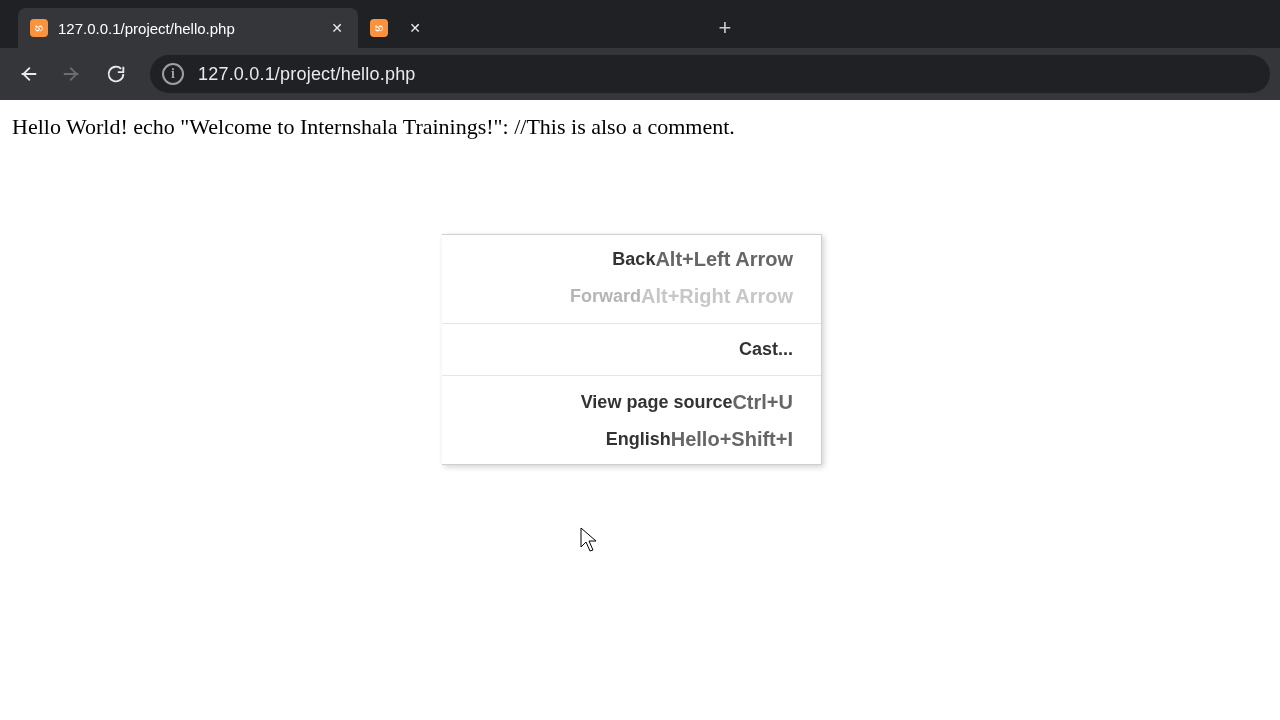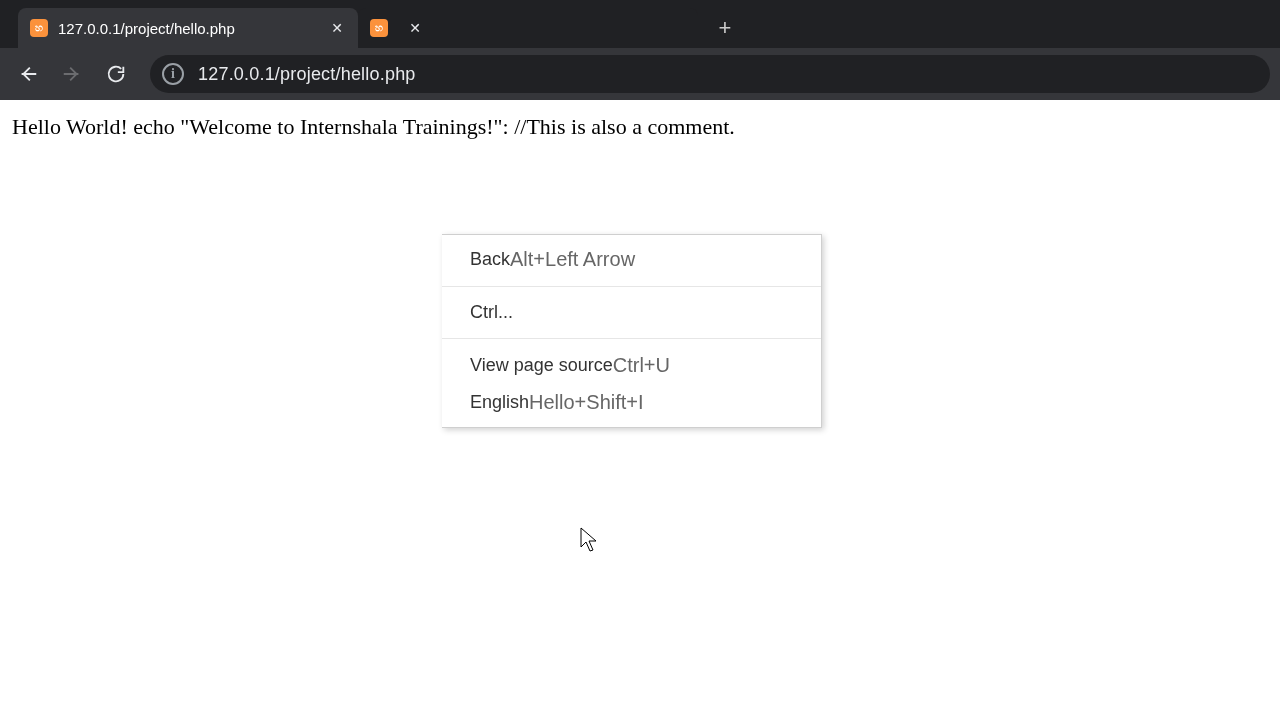--- a/index.html
+++ b/index.html
@@ -108,25 +108,26 @@
     width: 380px;
     background: #fff;
     border: 1px solid #cfcfcf;
     border-left: none;
     box-shadow: 2px 2px 6px rgba(0,0,0,0.18);
     padding: 6px 0;
     font-family: "Segoe UI", Arial, sans-serif;
   }
   .ctxitem {
     display: flex;
-    justify-content: flex-start;
+    justify-content: flex-end;
     align-items: center;
     padding: 7px 28px 7px 28px;
     font-size: 18px;
     color: #333;
+    font-weight: bold;
   }
   .ctxitem.disabled { color: #b5b5b5; }
   .ctxitem .short { color: #666; font-size: 20px; }
   .ctxitem.disabled .short { color: #c7c7c7; }
   .ctxsep { height: 1px; background: #e6e6e6; margin: 8px 0; }
 
   
   .cursor {
     position: absolute;
     left: 580px; top: 527px;
@@ -174,25 +175,29 @@
 
 <div class="page">
   <span>Hello World! echo "Welcome to Internshala Trainings!": //This is also a comment.</span>
 </div>
 
 <div class="ctxmenu">
   <div class="ctxitem">
     <span>Back</span>
     <span class="short">Alt+Left Arrow</span>
   </div>
+  <div class="ctxitem disabled">
+    <span>Forward</span>
+    <span class="short">Alt+Right Arrow</span>
+  </div>
 
   <div class="ctxsep"></div>
 
   <div class="ctxitem">
-    <span>Ctrl...</span>
+    <span>Cast...</span>
     <span class="short"></span>
   </div>
 
   <div class="ctxsep"></div>
 
   <div class="ctxitem">
     <span>View page source</span>
     <span class="short">Ctrl+U</span>
   </div>
   <div class="ctxitem">

